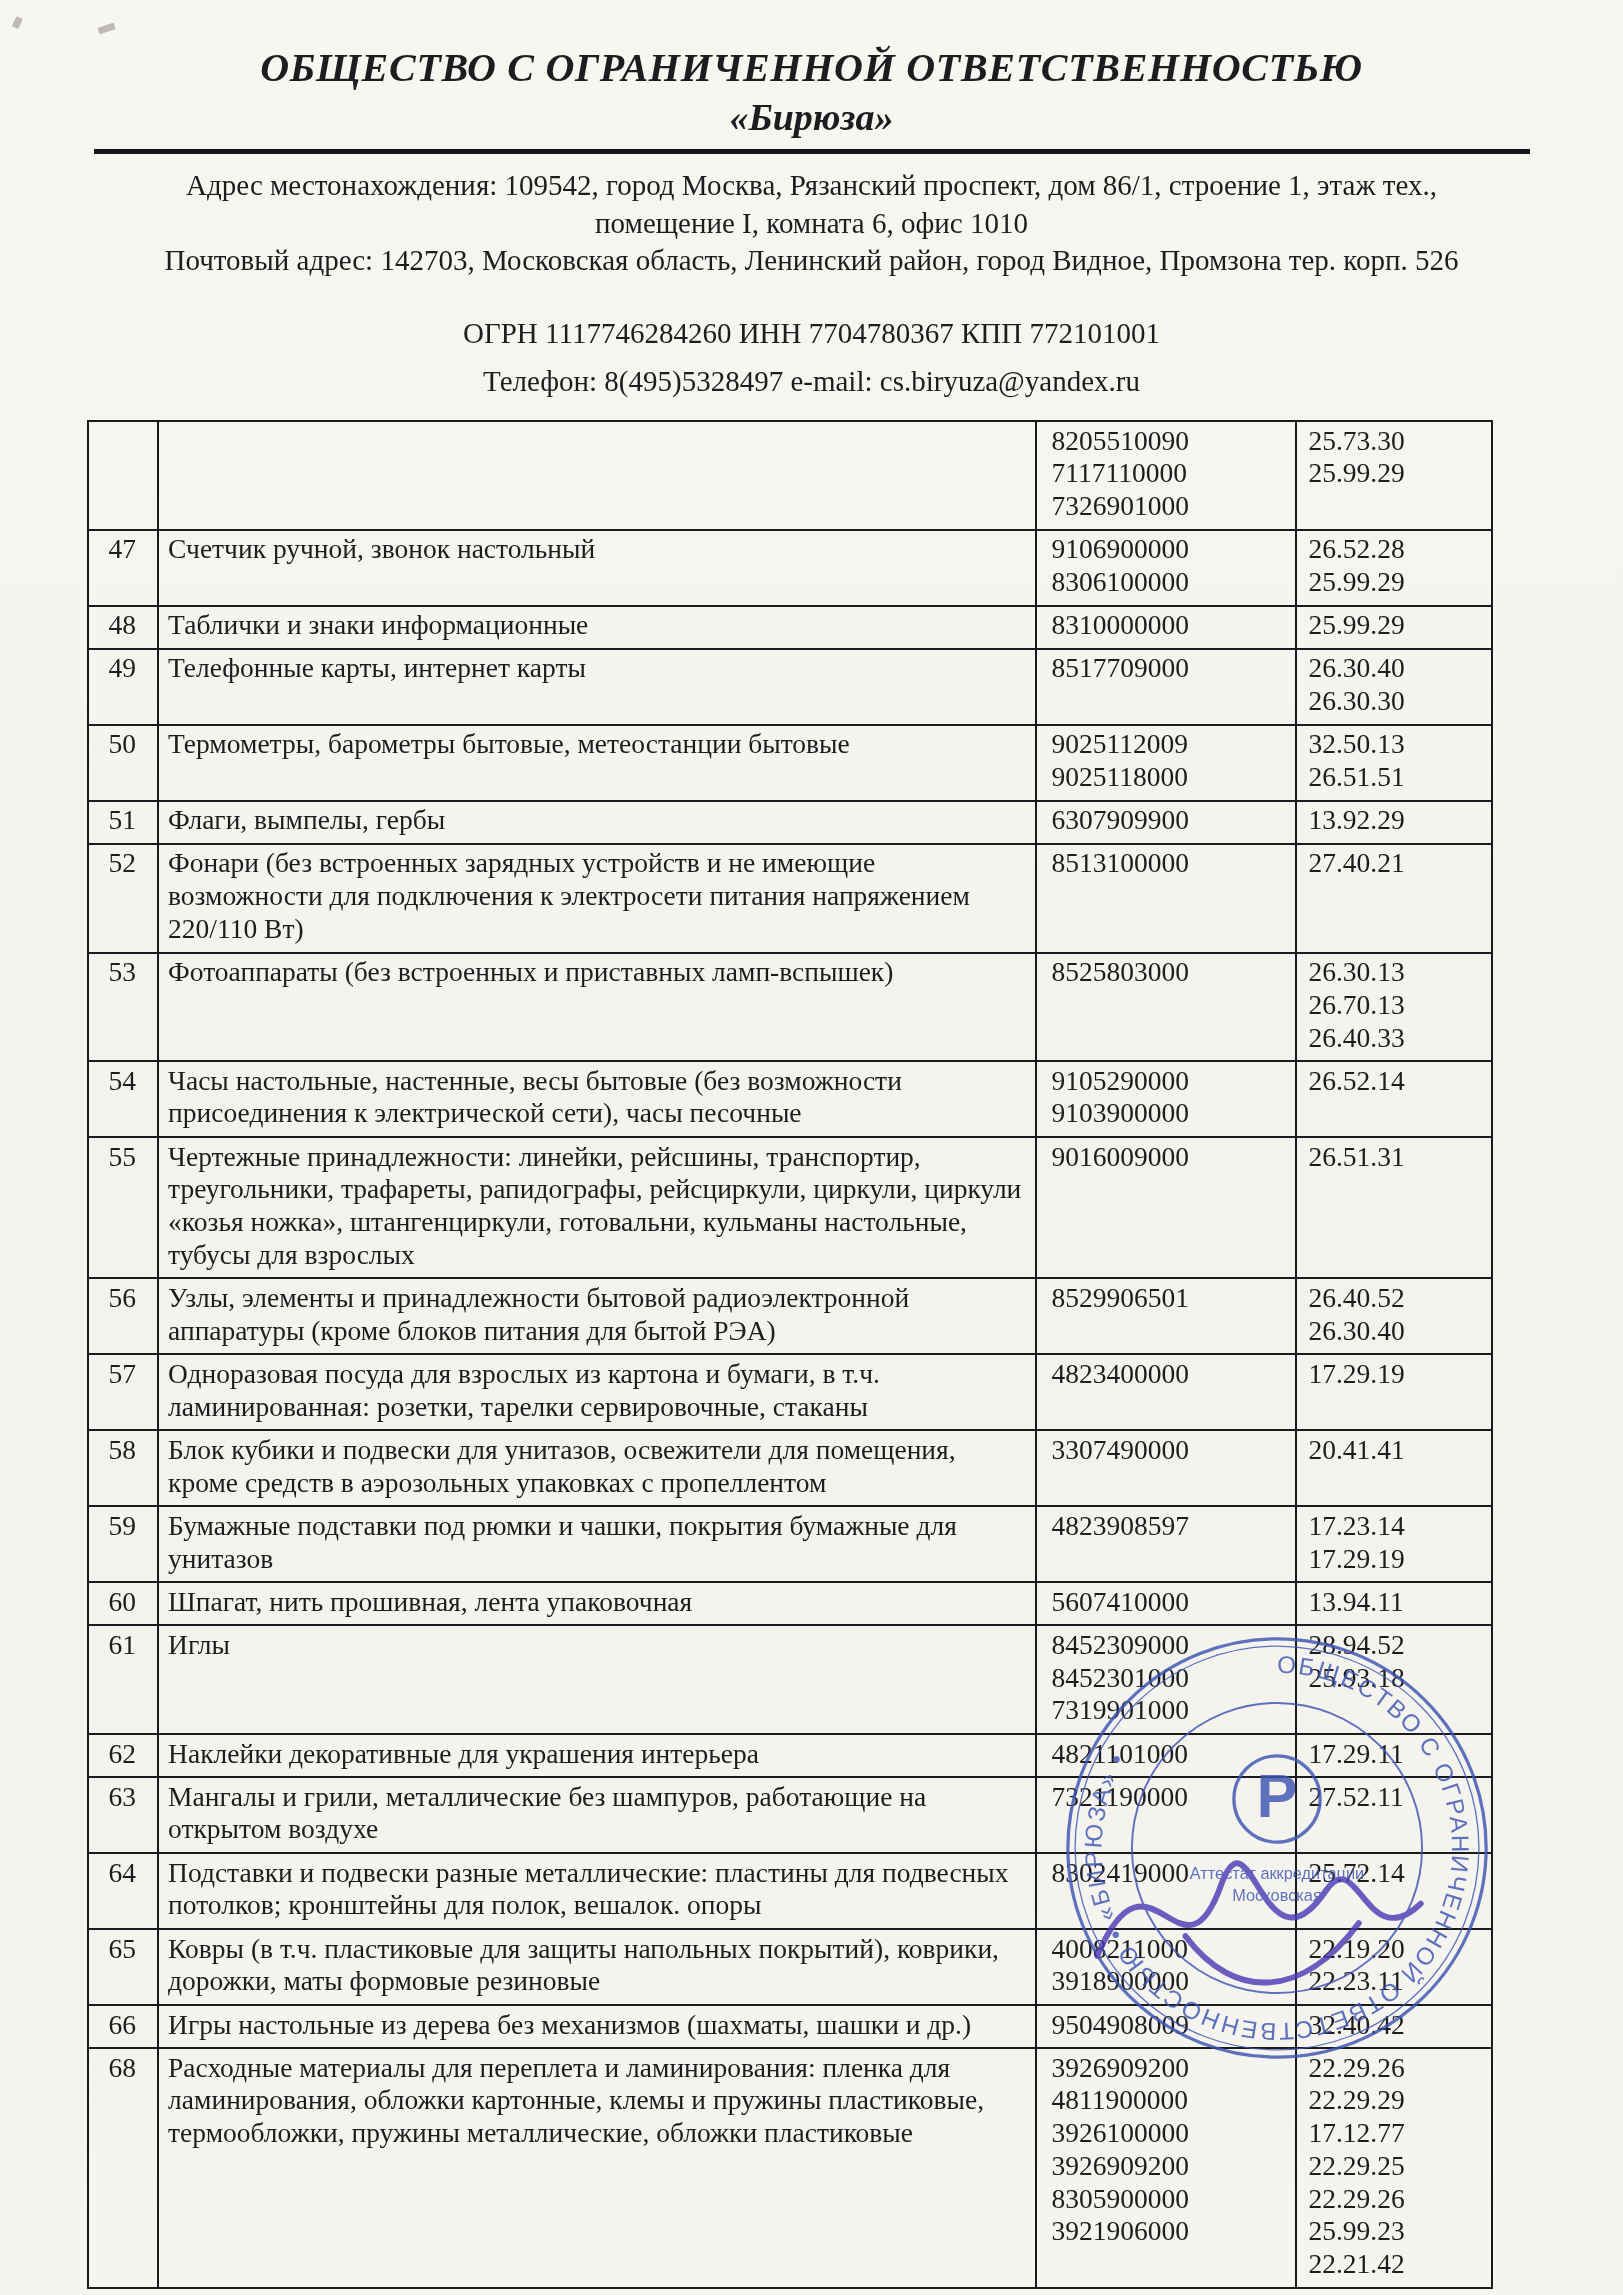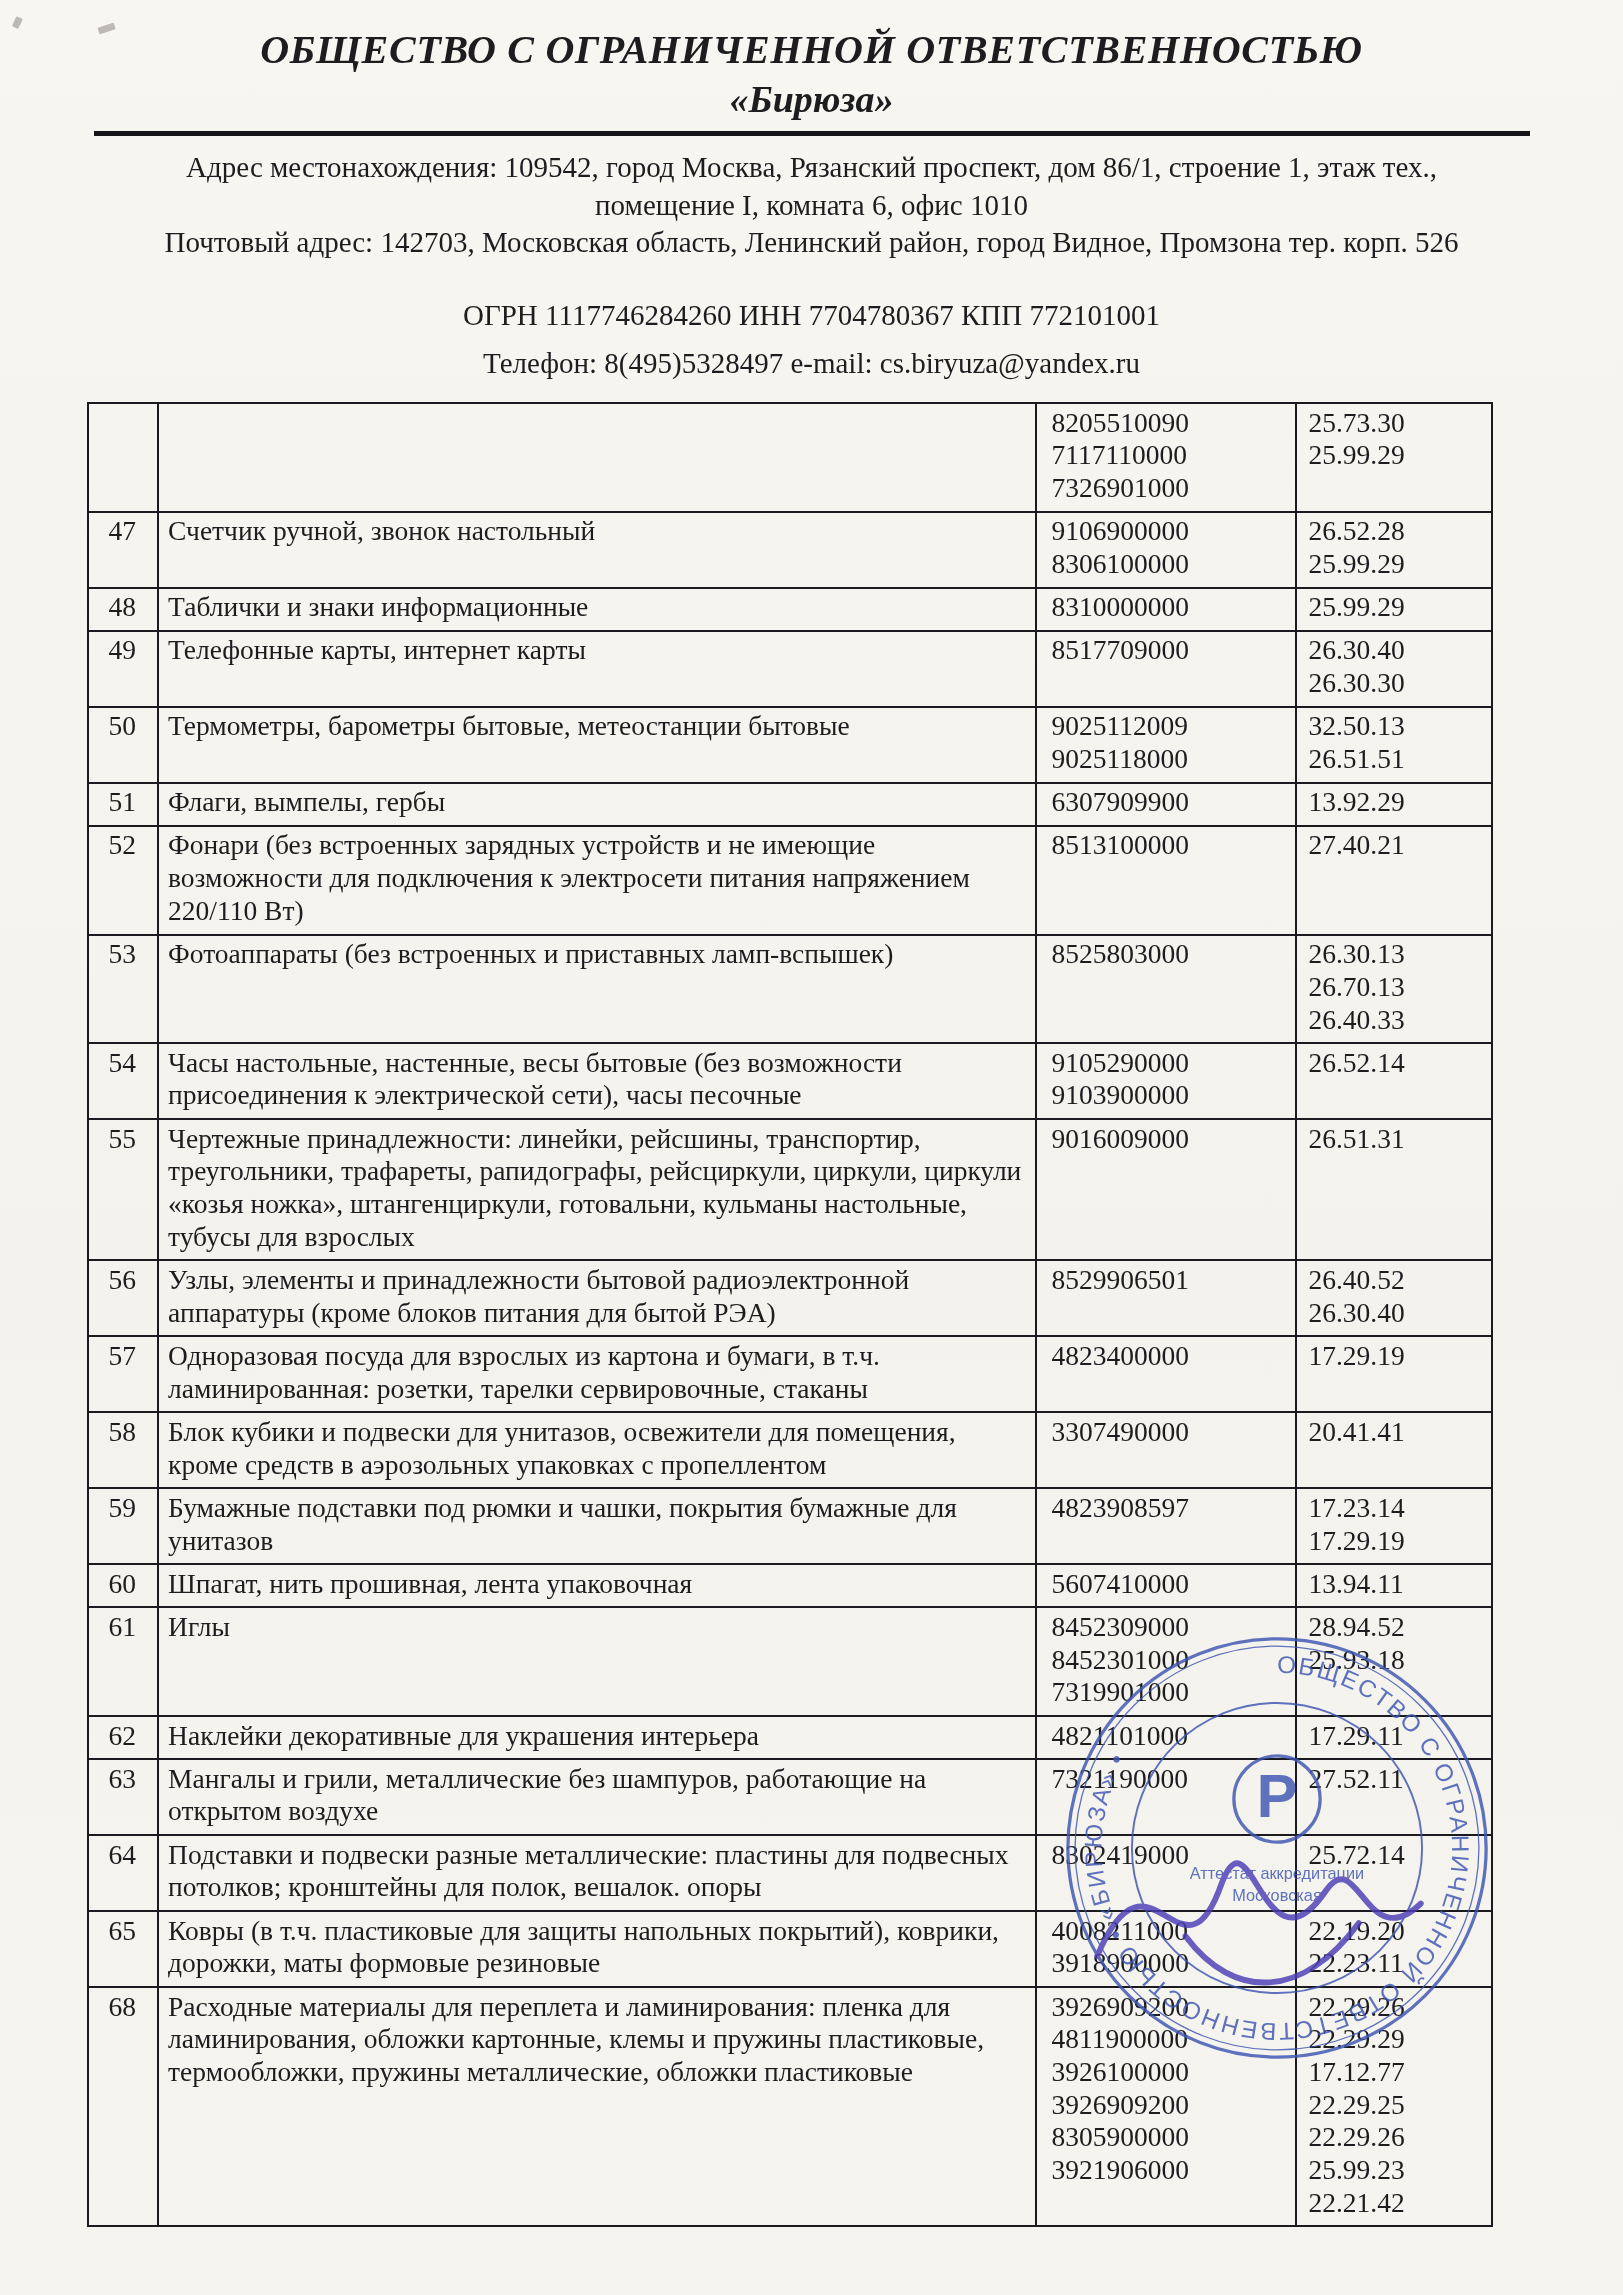--- a/index.html
+++ b/index.html
@@ -9,21 +9,21 @@
     width:1623px; height:2295px;
     background:linear-gradient(180deg,#f8f6f1 0%, #f4f2ec 55%, #f6f4ee 100%);
     font-family:"Liberation Serif", serif;
     color:#1d1d20;
     overflow:hidden;
   }
   .scan-mark { position:absolute; background:#8a887f; opacity:.55; border-radius:1.3px; }
   .mark1 { left:14.4px; top:17px; width:6.5px; height:10.5px; transform:rotate(25deg); }
   .mark2 { left:98px; top:25px; width:17px; height:6.5px; transform:rotate(-18deg); }
 
-  .header { padding-top:26px; text-align:center; }
+  .header { padding-top:44px; text-align:center; }
   .title { font-size:40px; font-weight:bold; font-style:italic; letter-spacing:0.7px; }
   .subtitle { font-size:38px; font-weight:bold; font-style:italic; margin-top:3.9px;text-align:center; }
   .rule { width:1436px; height:4.6px; background:#15151a; margin:10.5px auto 13px; }
   .addr { font-size:29px; line-height:1.3; white-space:pre-line; }
   .reg { font-size:29px; margin-top:37px; }
   .contact { font-size:29px; margin-top:15px; }
 
   table.items {
     border-collapse:collapse;
     table-layout:fixed;
@@ -204,20 +204,26 @@
           <td class="col-codes">8302419000</td>
           <td class="col-okpd">25.72.14</td>
         </tr>
         <tr>
           <td class="col-num">65</td>
           <td class="col-desc">Ковры (в т.ч. пластиковые для защиты напольных покрытий), коврики, дорожки, маты формовые резиновые</td>
           <td class="col-codes">4008211000
 3918900000</td>
           <td class="col-okpd">22.19.20
 22.23.11</td>
+        </tr>
+        <tr>
+          <td class="col-num">66</td>
+          <td class="col-desc">Игры настольные из дерева без механизмов (шахматы, шашки и др.)</td>
+          <td class="col-codes">9504908009</td>
+          <td class="col-okpd">32.40.42</td>
         </tr>
         <tr>
           <td class="col-num">68</td>
           <td class="col-desc">Расходные материалы для переплета и ламинирования: пленка для ламинирования, обложки картонные, клемы и пружины пластиковые, термообложки, пружины металлические, обложки пластиковые</td>
           <td class="col-codes">3926909200
 4811900000
 3926100000
 3926909200
 8305900000
 3921906000</td>

